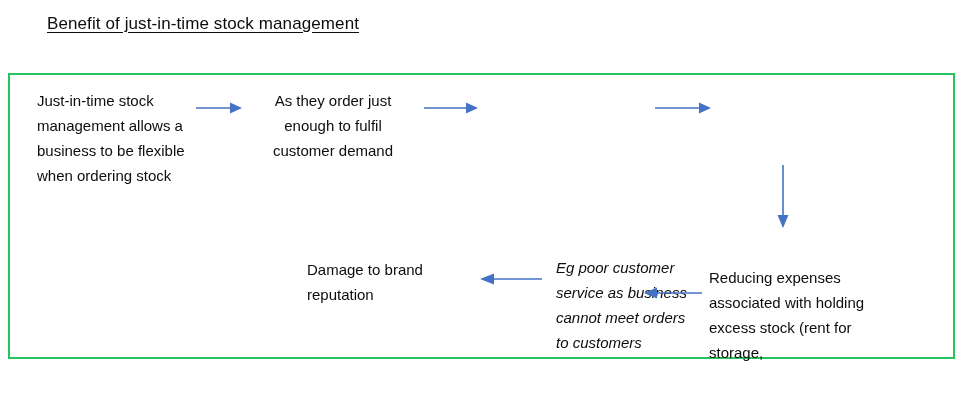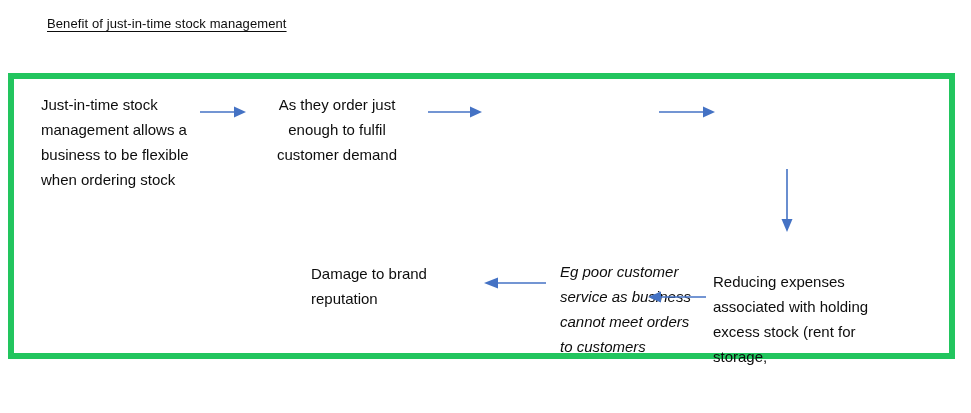--- a/index.html
+++ b/index.html
@@ -21,37 +21,37 @@
     left: 0; top: 0;
     width: 971px;
     height: 413px;
   }
 
   
   .doc-title {
     position: absolute;
     left: 47px;
     top: 12px;
-    font-size: 13px;
+    font-size: 17px;
     line-height: 24px;
     letter-spacing: 0.1px;
     color: #0d0d0d;
     text-decoration: underline;
     text-underline-offset: 3px;
     white-space: nowrap;
   }
 
   
   .diagram-frame {
     position: absolute;
     left: 8px;
     top: 73px;
     width: 947px;
     height: 286px;
-    border: 6px solid #22c55e;
+    border: 2px solid #22c55e;
     box-sizing: border-box;
     background: #ffffff;
   }
 
   
   .tbox {
     position: absolute;
     font-size: 15px;
     line-height: 25px;
     color: #0d0d0d;

